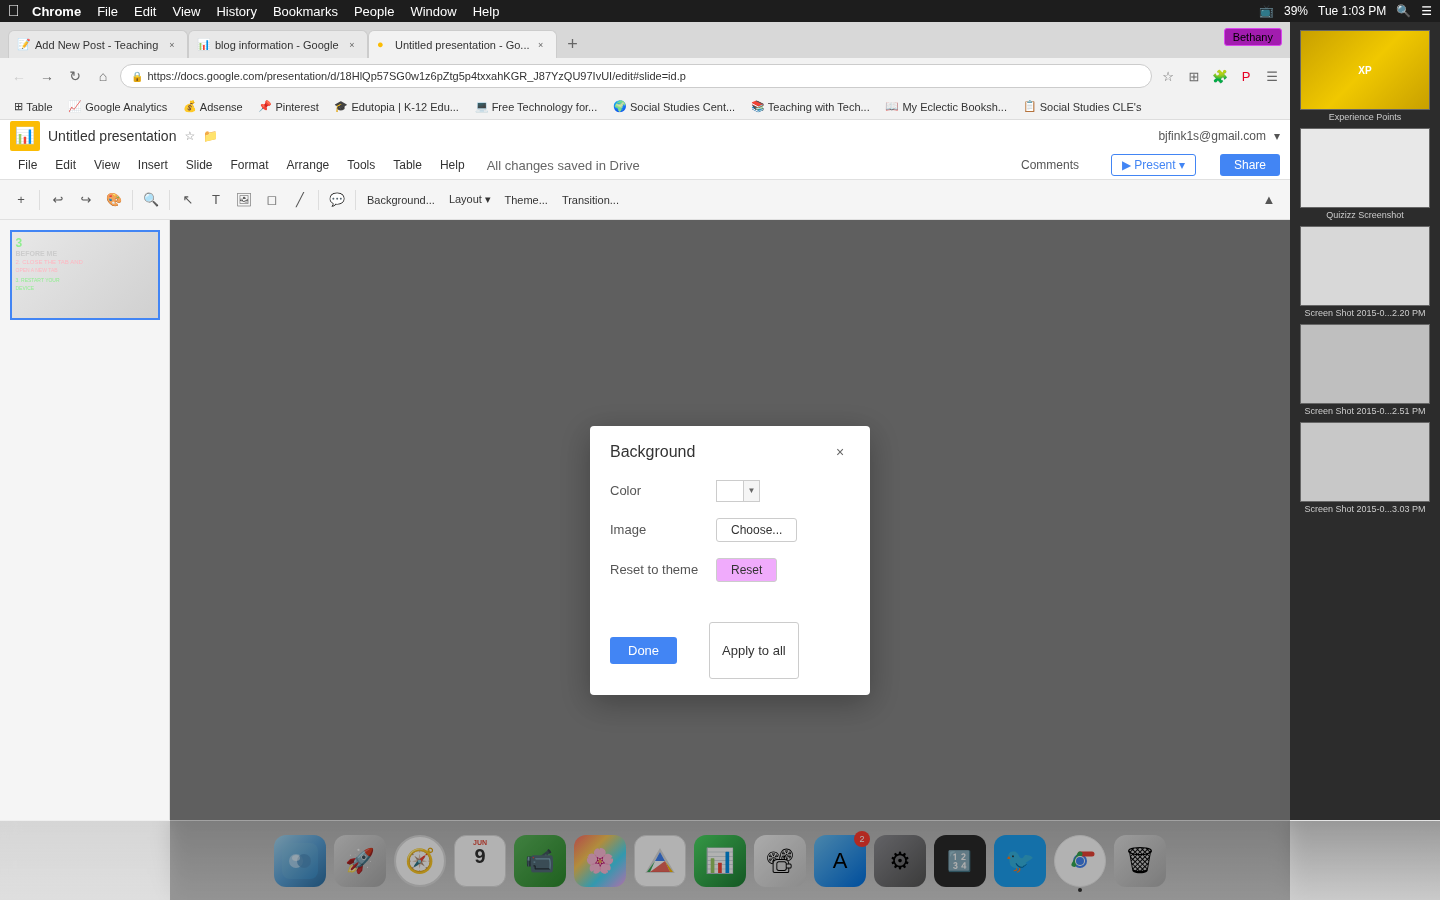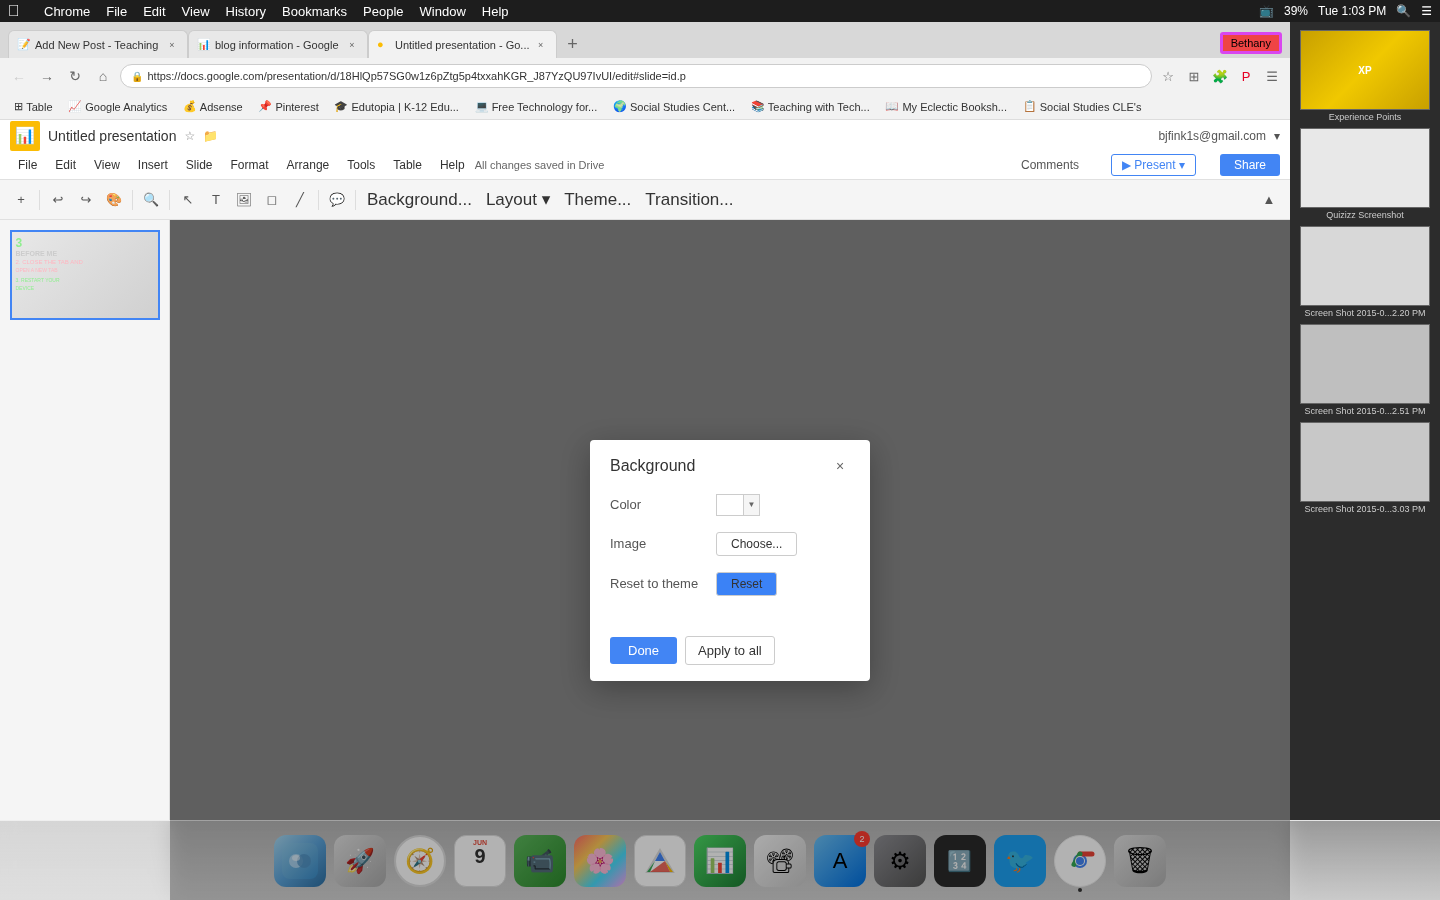--- a/index.html
+++ b/index.html
@@ -7,21 +7,21 @@
 
     
     #menu-bar {
       width: 100%; height: 22px; background: rgba(30,30,30,0.95);
       display: flex; align-items: center; padding: 0 8px;
       color: white; font-size: 13px; position: relative; z-index: 1000;
     }
     .menu-bar-apple { font-size: 16px; margin-right: 12px; }
     .menu-bar-items { display: flex; gap: 16px; }
     .menu-bar-item { color: white; font-size: 13px; cursor: default; }
-    .menu-bar-item.bold { font-weight: 400; margin-left: 12px; }
+    .menu-bar-item.bold { font-weight: 700; }
     .menu-bar-right { margin-left: auto; display: flex; align-items: center; gap: 10px; font-size: 12px; color: white; }
 
     
     #chrome-window {
       width: 1290px; height: 878px; background: #f2f2f2;
       position: absolute; top: 22px; left: 0;
     }
 
     
     #tab-bar {
@@ -47,22 +47,22 @@
       display: flex; align-items: center; justify-content: center;
       font-size: 9px; color: #666; cursor: pointer; flex-shrink: 0;
     }
     .new-tab-btn {
       width: 28px; height: 28px; display: flex; align-items: center;
       justify-content: center; font-size: 18px; color: #666; cursor: pointer;
       margin-left: 2px;
     }
     .tab-bar-right { margin-left: auto; display: flex; align-items: center; }
     .user-btn {
-      background: #ef4444; border: 3px solid #d946ef; border-radius: 3px;
-      padding: 2px 8px; font-size: 11px; cursor: pointer; margin-bottom: 4px;
+      background: #a21caf; border: 1px solid #d946ef; border-radius: 3px;
+      padding: 2px 8px; font-size: 11px; cursor: pointer; margin-bottom: 12px;
     }
 
     
     #address-bar {
       height: 36px; background: #f2f2f2;
       display: flex; align-items: center; padding: 0 8px; gap: 6px;
     }
     .nav-btn {
       width: 22px; height: 22px; display: flex; align-items: center;
       justify-content: center; color: #666; cursor: pointer; font-size: 14px;
@@ -113,21 +113,21 @@
     }
     .slides-doc-title { font-size: 14px; color: #333; }
     .slides-star { color: #888; font-size: 12px; cursor: pointer; }
     .slides-folder { color: #888; font-size: 12px; cursor: pointer; }
     .slides-title-right { margin-left: auto; display: flex; align-items: center; gap: 8px; font-size: 12px; color: #555; }
 
     #slides-menu-bar {
       height: 28px; display: flex; align-items: center; padding: 0 10px; gap: 2px;
     }
     .slides-menu-item { padding: 2px 8px; font-size: 12px; color: #333; cursor: pointer; border-radius: 3px; }
-    .slides-save-status { font-size: 11px; color: #666; }
+    .slides-save-status { margin-left: 12px; font-size: 13px; color: #666; }
     .slides-actions { margin-left: auto; display: flex; align-items: center; gap: 24px; }
     .btn-present {
       background: white; border: 1px solid #4285f4; color: #4285f4;
       padding: 3px 10px; border-radius: 3px; font-size: 12px; cursor: pointer;
       display: flex; align-items: center; gap: 3px;
     }
     .btn-share {
       background: #4285f4; color: white; border: none;
       padding: 4px 14px; border-radius: 3px; font-size: 12px; cursor: pointer;
     }
@@ -139,21 +139,21 @@
       display: flex; align-items: center; padding: 0 8px; gap: 2px;
     }
     .toolbar-btn {
       width: 26px; height: 26px; display: flex; align-items: center;
       justify-content: center; border-radius: 3px; cursor: pointer;
       color: #555; font-size: 13px; border: none; background: none;
     }
     .toolbar-divider { width: 1px; height: 20px; background: #ddd; margin: 0 3px; }
     .toolbar-dropdown {
       display: flex; align-items: center; padding: 2px 6px;
-      border-radius: 3px; cursor: pointer; font-size: 17px; color: #333;
+      border-radius: 3px; cursor: pointer; font-size: 11px; color: #333;
       border: none; background: none; gap: 2px;
     }
 
     
     #slides-main {
       display: flex; flex: 1; overflow: hidden;
     }
 
     
     #slide-panel {
@@ -225,34 +225,34 @@
       width: 16px; height: 22px; background: #f5f5f5;
       border: 1px solid #ccc; border-left: none;
       display: flex; align-items: center; justify-content: center;
       font-size: 8px; cursor: pointer; color: #666;
     }
     .btn-choose {
       background: white; border: 1px solid #ccc; border-radius: 3px;
       padding: 4px 14px; font-size: 12px; color: #333; cursor: pointer;
     }
     .btn-reset {
-      background: #3b82f6; border: 1px solid #ccc; border-radius: 3px;
+      background: #f0abfc; border: 1px solid #ccc; border-radius: 3px;
       padding: 4px 14px; font-size: 12px; color: #333; cursor: pointer;
     }
     .dialog-footer {
       display: flex; align-items: center; gap: 8px;
       padding: 8px 20px 16px;
     }
     .btn-done {
       background: #4285f4; color: white; border: none;
       border-radius: 3px; padding: 6px 18px; font-size: 13px; cursor: pointer;
     }
     .btn-apply-all {
       background: white; border: 1px solid #ccc; border-radius: 3px;
-      padding: 6px 12px; font-size: 13px; color: #333; cursor: pointer;
+      padding: 20px 12px; font-size: 13px; color: #333; cursor: pointer; margin-left: 24px;
     }
 
     
     #right-panel {
       width: 150px; background: #2c2c2c;
       display: flex; flex-direction: column; align-items: center;
       padding: 8px 5px; gap: 6px; overflow-y: auto;
       position: absolute; right: 0; top: 22px; height: 878px;
     }
     .right-thumb {

